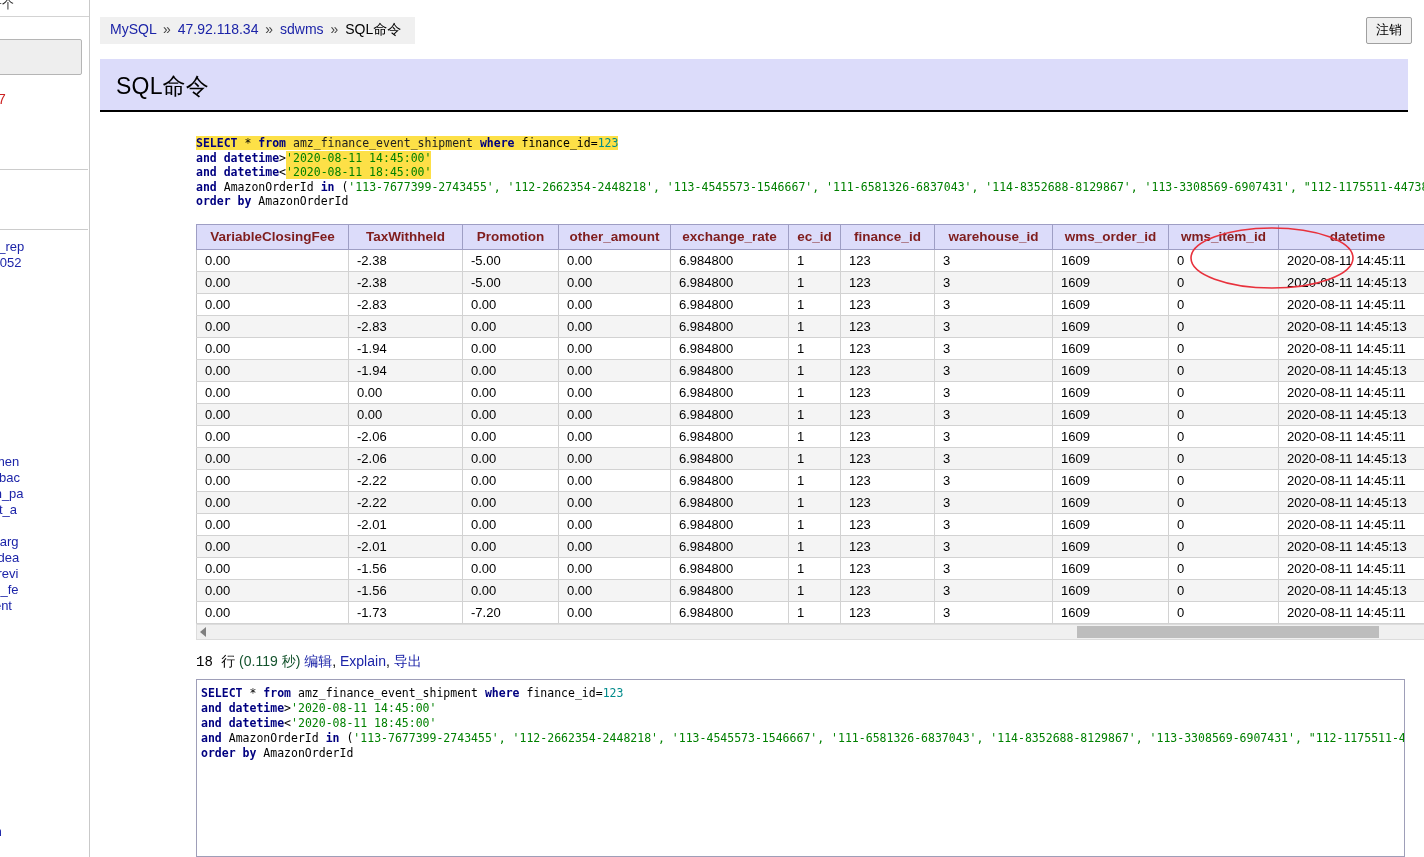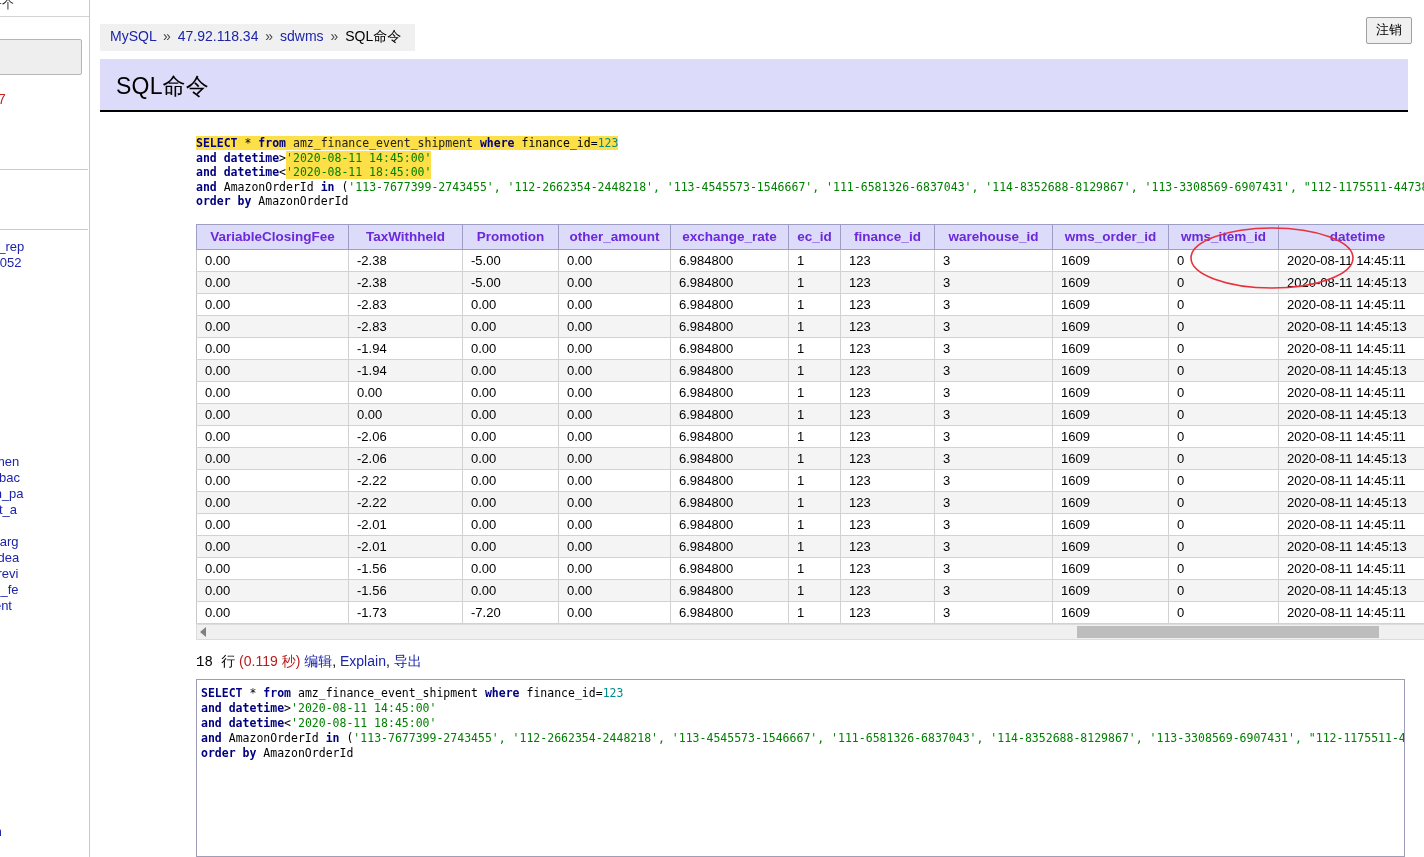--- a/index.html
+++ b/index.html
@@ -61,21 +61,21 @@
   
   .main {
     position: absolute; left: 91px; top: 0;
     width: 1333px; height: 857px;
     background: #ffffff;
     overflow: hidden;
   }
 
   
   .breadcrumb {
-    position: absolute; left: 9px; top: 24px;
+    position: absolute; left: 9px; top: 17px;
     height: 27px; padding: 4px 14px 0 10px;
     background: #f0f0f0;
     font-size: 14px; white-space: nowrap;
   }
   .breadcrumb a { color: #1c24a8; text-decoration: none; }
   .breadcrumb .sep { color: #444; margin: 0 3px; }
   .breadcrumb .cur { color: #000; }
 
   .logout-btn {
     position: absolute; right: 12px; top: 17px;
@@ -132,21 +132,21 @@
     font-size: 13px;
     width: 1240px;
   }
   table.results th {
     background: #dcdcfa;
     border: 1px solid #9e9ec4;
     font-weight: bold;
     text-align: center;
     padding: 4px 6px 5px;
     font-size: 13.5px;
-    color: #6d28d9;
+    color: #7f1d1d;
     white-space: nowrap;
   }
   table.results td {
     border: 1px solid #d2d2d2;
     border-left: 1px solid #c8c8c8;
     padding: 3px 6px 3px 8px;
     text-align: left;
     white-space: nowrap;
     color: #000;
     background: #ffffff;
@@ -173,21 +173,21 @@
     border-bottom: 5px solid transparent;
   }
   .hscroll .arrow.left  { left: 3px;  border-right: 6px solid #808080; }
 
   
   .status-line {
     position: absolute; left: 105px; top: 653px;
     font-size: 14px; white-space: nowrap; color: #000;
   }
   .status-line .rows { font-weight: normal; font-family: Liberation Mono, monospace; }
-  .status-line .time { color: #b91c1c; }
+  .status-line .time { color: #14532d; }
   .status-line a { color: #1c24a8; text-decoration: none; }
 
   
   .sql-editor {
     position: absolute; left: 105px; top: 679px;
     width: 1209px; height: 178px;
     border: 1px solid #9e9eb8;
     background: #fff;
     overflow: hidden;
     padding: 6px 0 0 4px;

